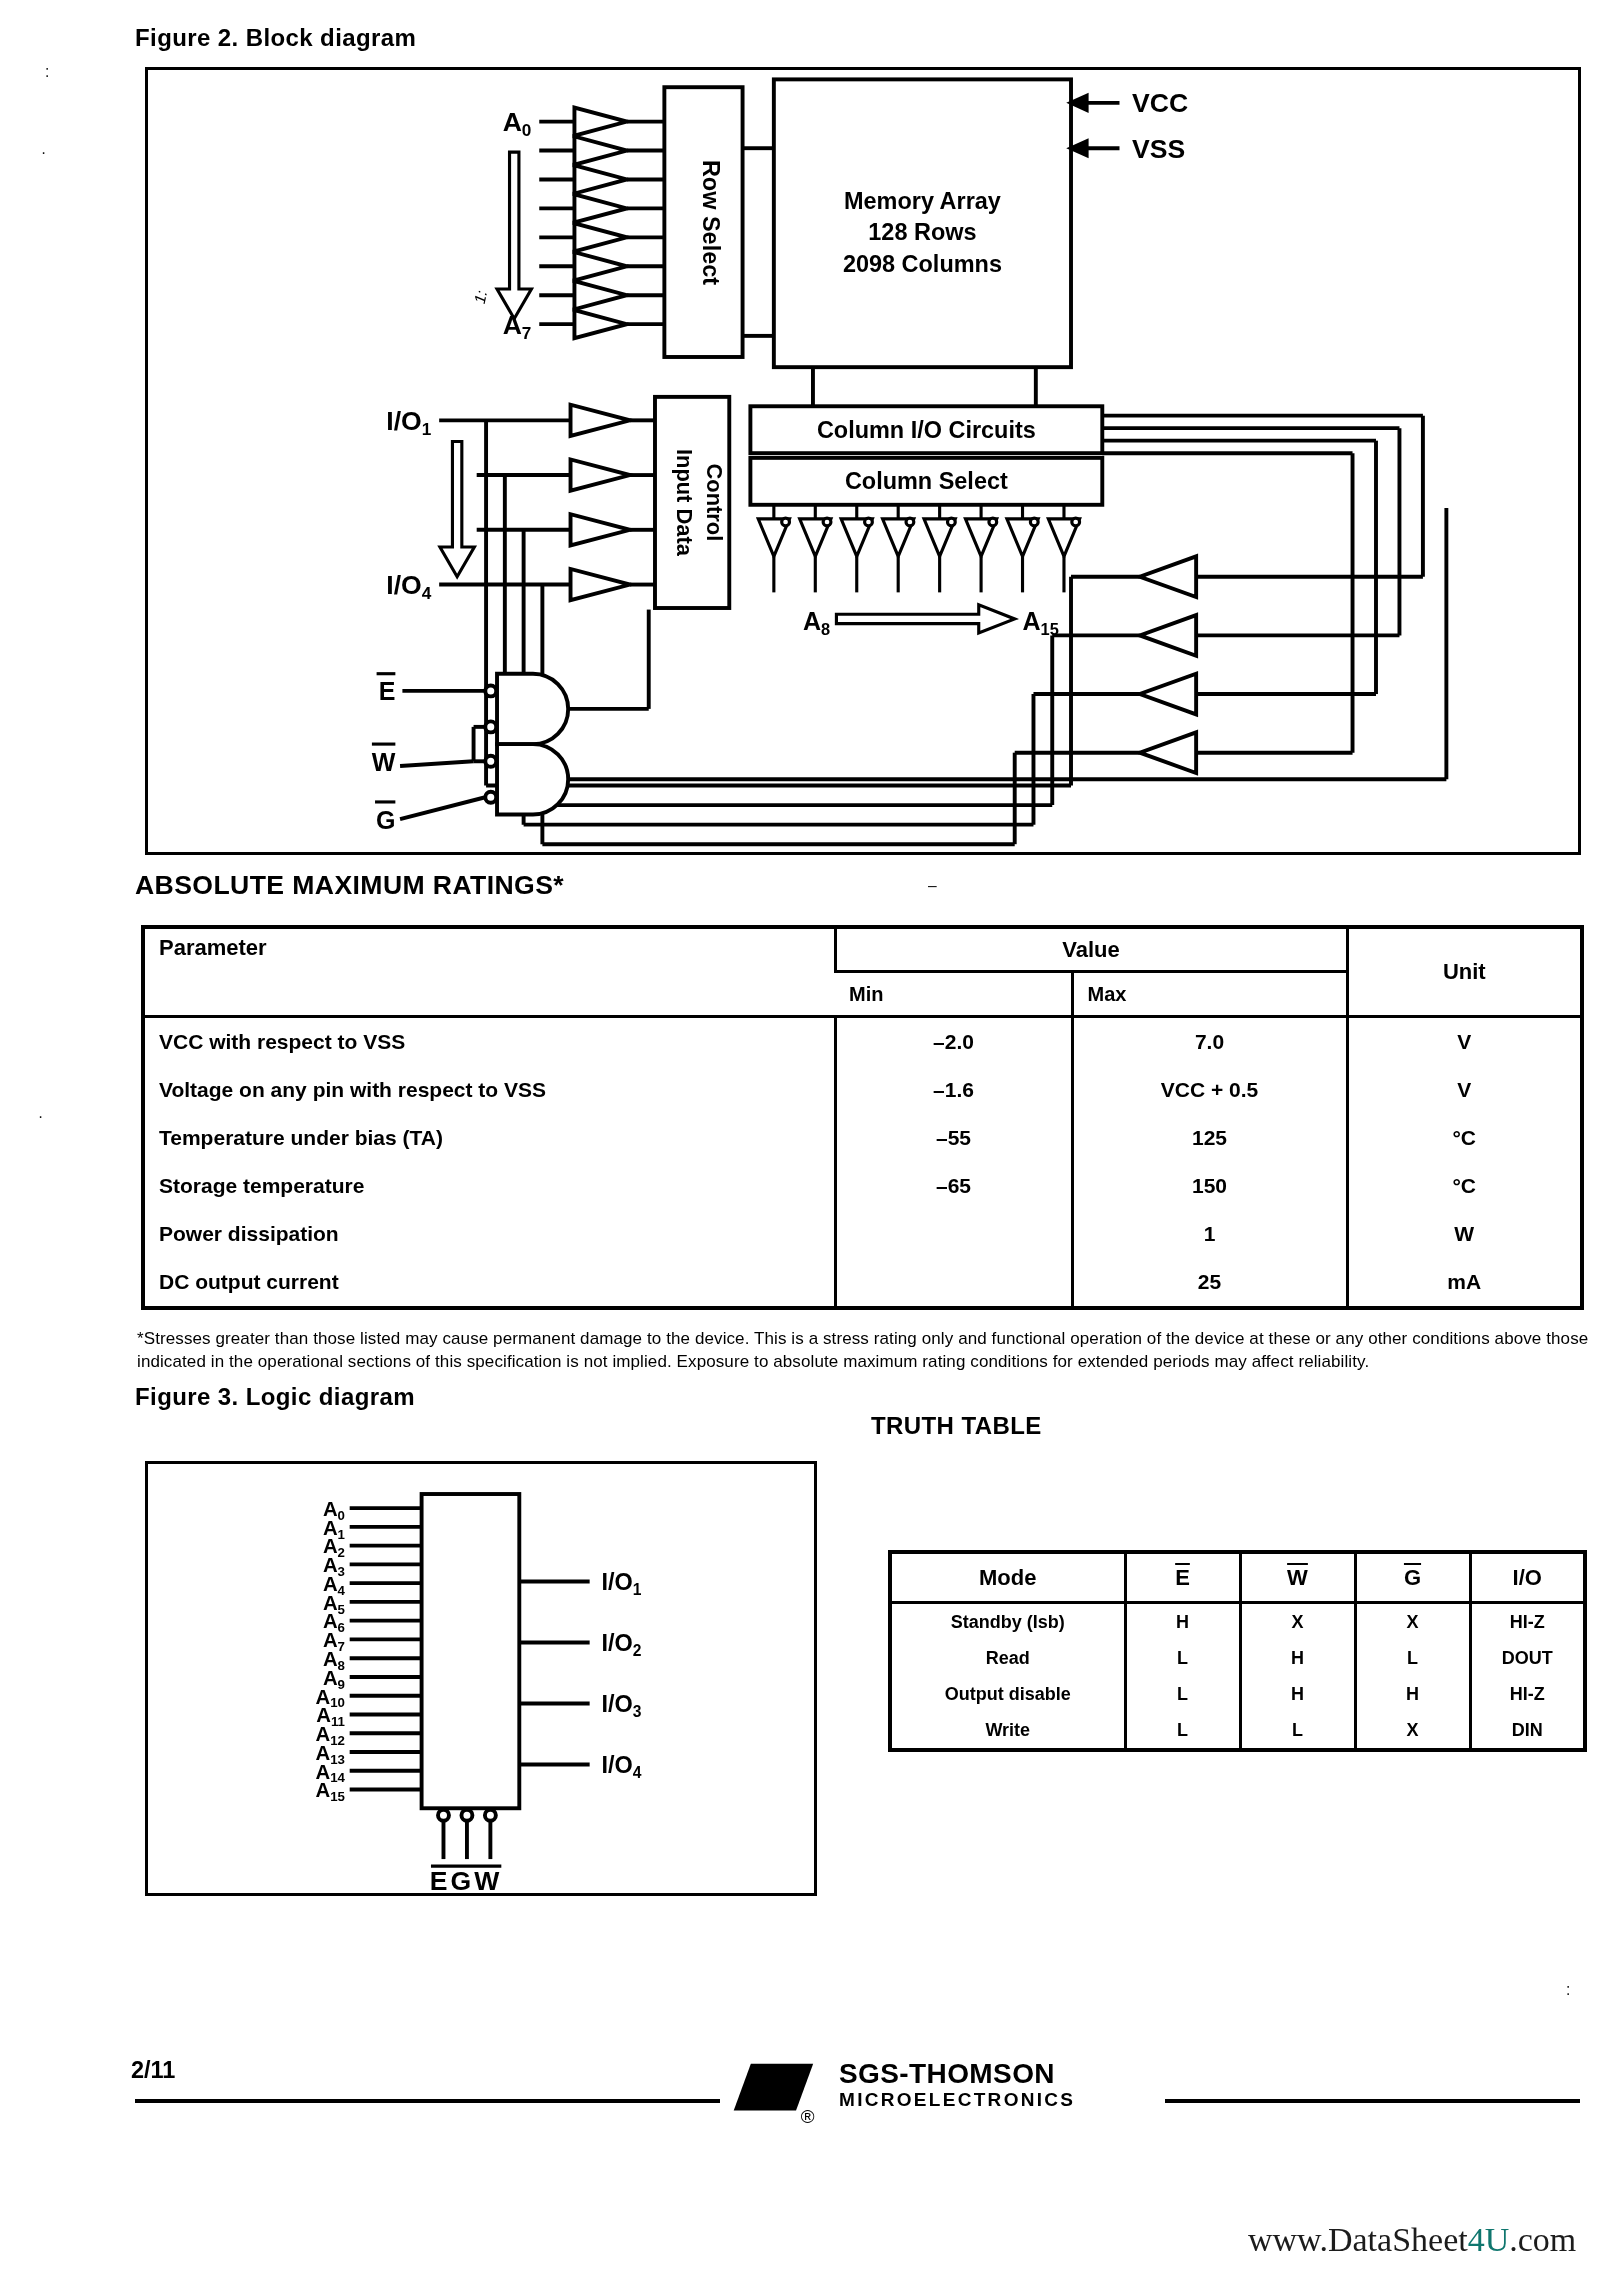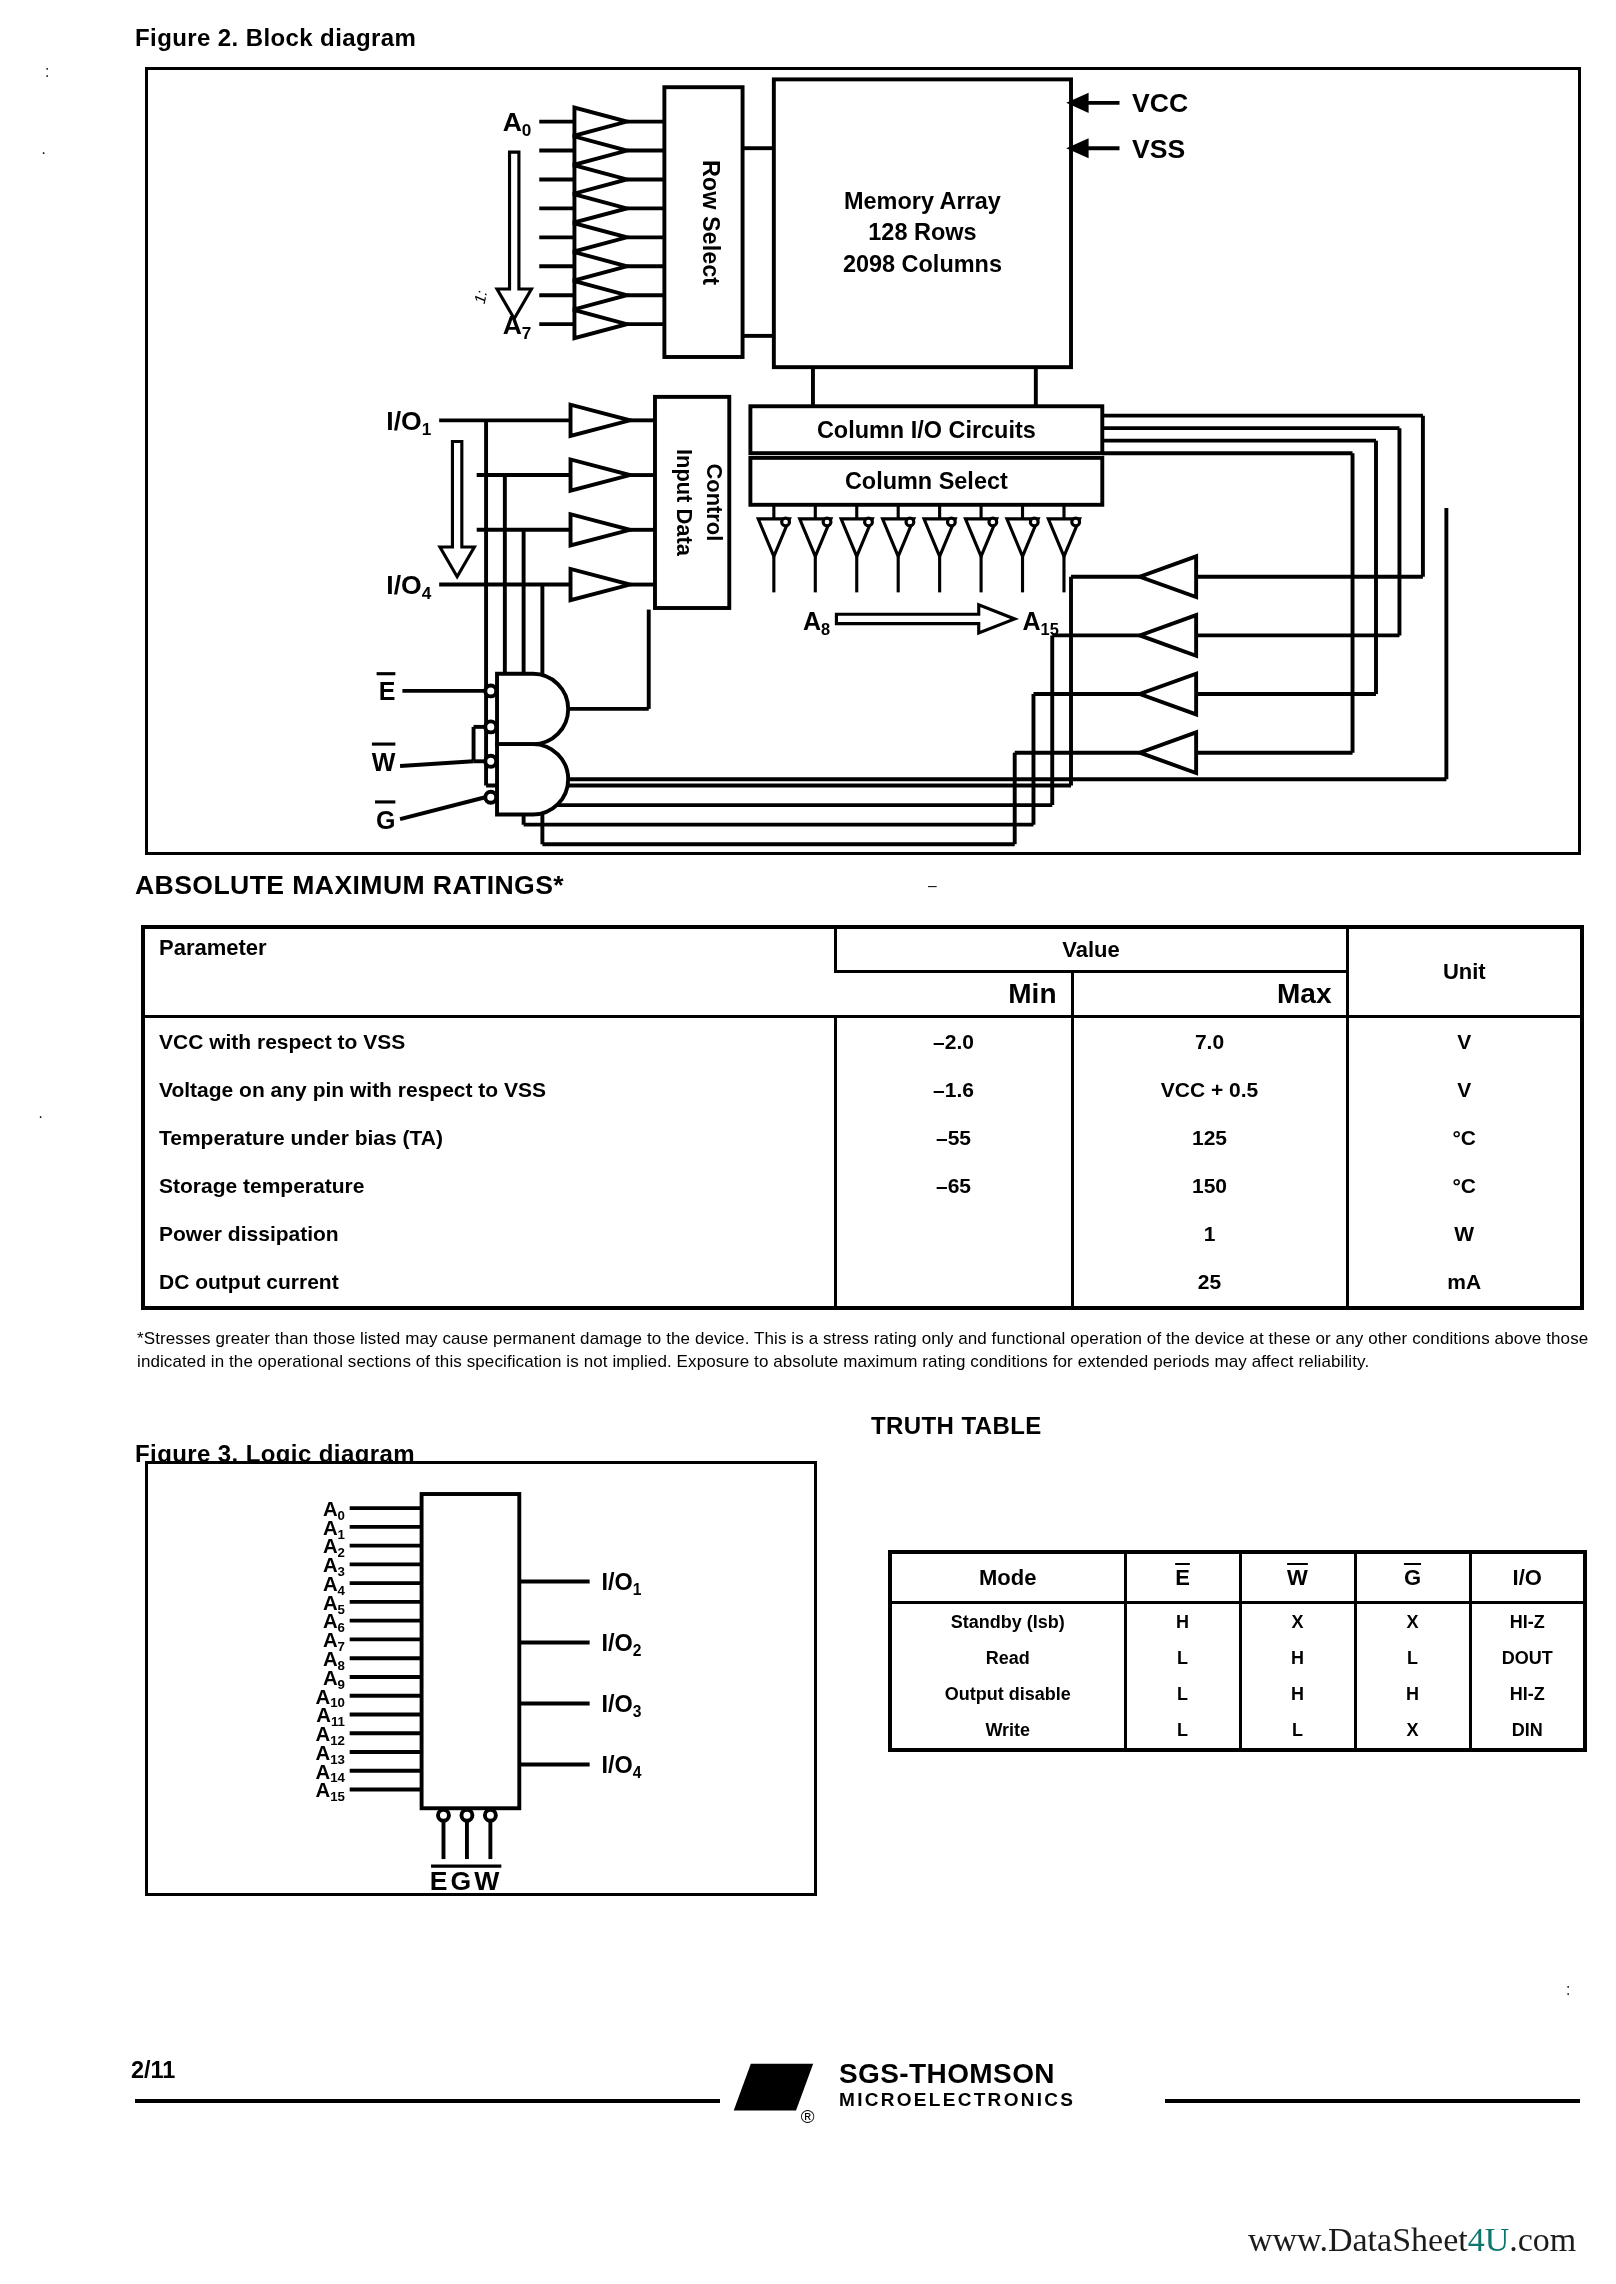--- a/index.html
+++ b/index.html
@@ -13,21 +13,21 @@
   svg text{fill:#000;}
 
   
   table.ratings{border-collapse:collapse;table-layout:fixed;width:1439px;
                 border:4.7px solid #000;background:#fff;}
   table.ratings th,table.ratings td{border-left:3.1px solid #000;padding:0 14px;
                 font-size:21px;font-weight:700;}
   table.ratings th:first-child,table.ratings td:first-child{border-left:none;}
   tr.hdr1 th{border-bottom:3.1px solid #000;height:41px;text-align:center;font-size:22px;}
   tr.hdr1 th.param-h{text-align:left;vertical-align:top;padding-top:6.3px;}
-  tr.hdr2 th{border-bottom:3.1px solid #000;height:42px;text-align:right;font-size:28px;}
+  tr.hdr2 th{border-bottom:3.1px solid #000;height:42px;text-align:left;font-size:20px;}
   table.ratings td{height:48px;text-align:center;border-bottom:none;}
   table.ratings td.param{text-align:left;}
 
   
   table.tt{border-collapse:collapse;table-layout:fixed;width:695px;
            border:4.7px solid #000;background:#fff;}
   table.tt th,table.tt td{border-left:3.1px solid #000;font-size:18px;font-weight:700;
            text-align:center;}
   table.tt th:first-child,table.tt td:first-child{border-left:none;}
   table.tt th{height:45px;border-bottom:3.9px solid #000;font-size:22px;}
@@ -300,21 +300,21 @@
       <td class="param">DC output current</td>
       <td></td>
       <td>25</td>
       <td>mA</td>
     </tr>
   </tbody>
     </table>
 
   <div class="abs footnote" style="left:137px;top:1327px;width:1482px;">*Stresses greater than those listed may cause permanent damage to the device. This is a stress rating only and functional operation of the device at these or any other conditions above those indicated in the operational sections of this specification is not implied. Exposure to absolute maximum rating conditions for extended periods may affect reliability.</div>
 
-  <div class="abs fig-title" style="left:135px;top:1440px;">Figure 3. Logic diagram</div>
+  <div class="abs fig-title" style="left:135px;top:1383px;">Figure 3. Logic diagram</div>
 
   <div class="abs fig-box" style="left:145px;top:1461px;width:666px;height:429px;">
     <svg width="666" height="429" viewBox="0 0 852 548">
       <g stroke="#000" stroke-width="5" fill="none">
         <rect x="350" y="38" width="125" height="402"></rect>
         <line x1="258" y1="56" x2="350" y2="56"></line>
           <line x1="258" y1="80" x2="350" y2="80"></line>
         <line x1="258" y1="104" x2="350" y2="104"></line>
           <line x1="258" y1="128" x2="350" y2="128"></line>
         <line x1="258" y1="152" x2="350" y2="152"></line>

